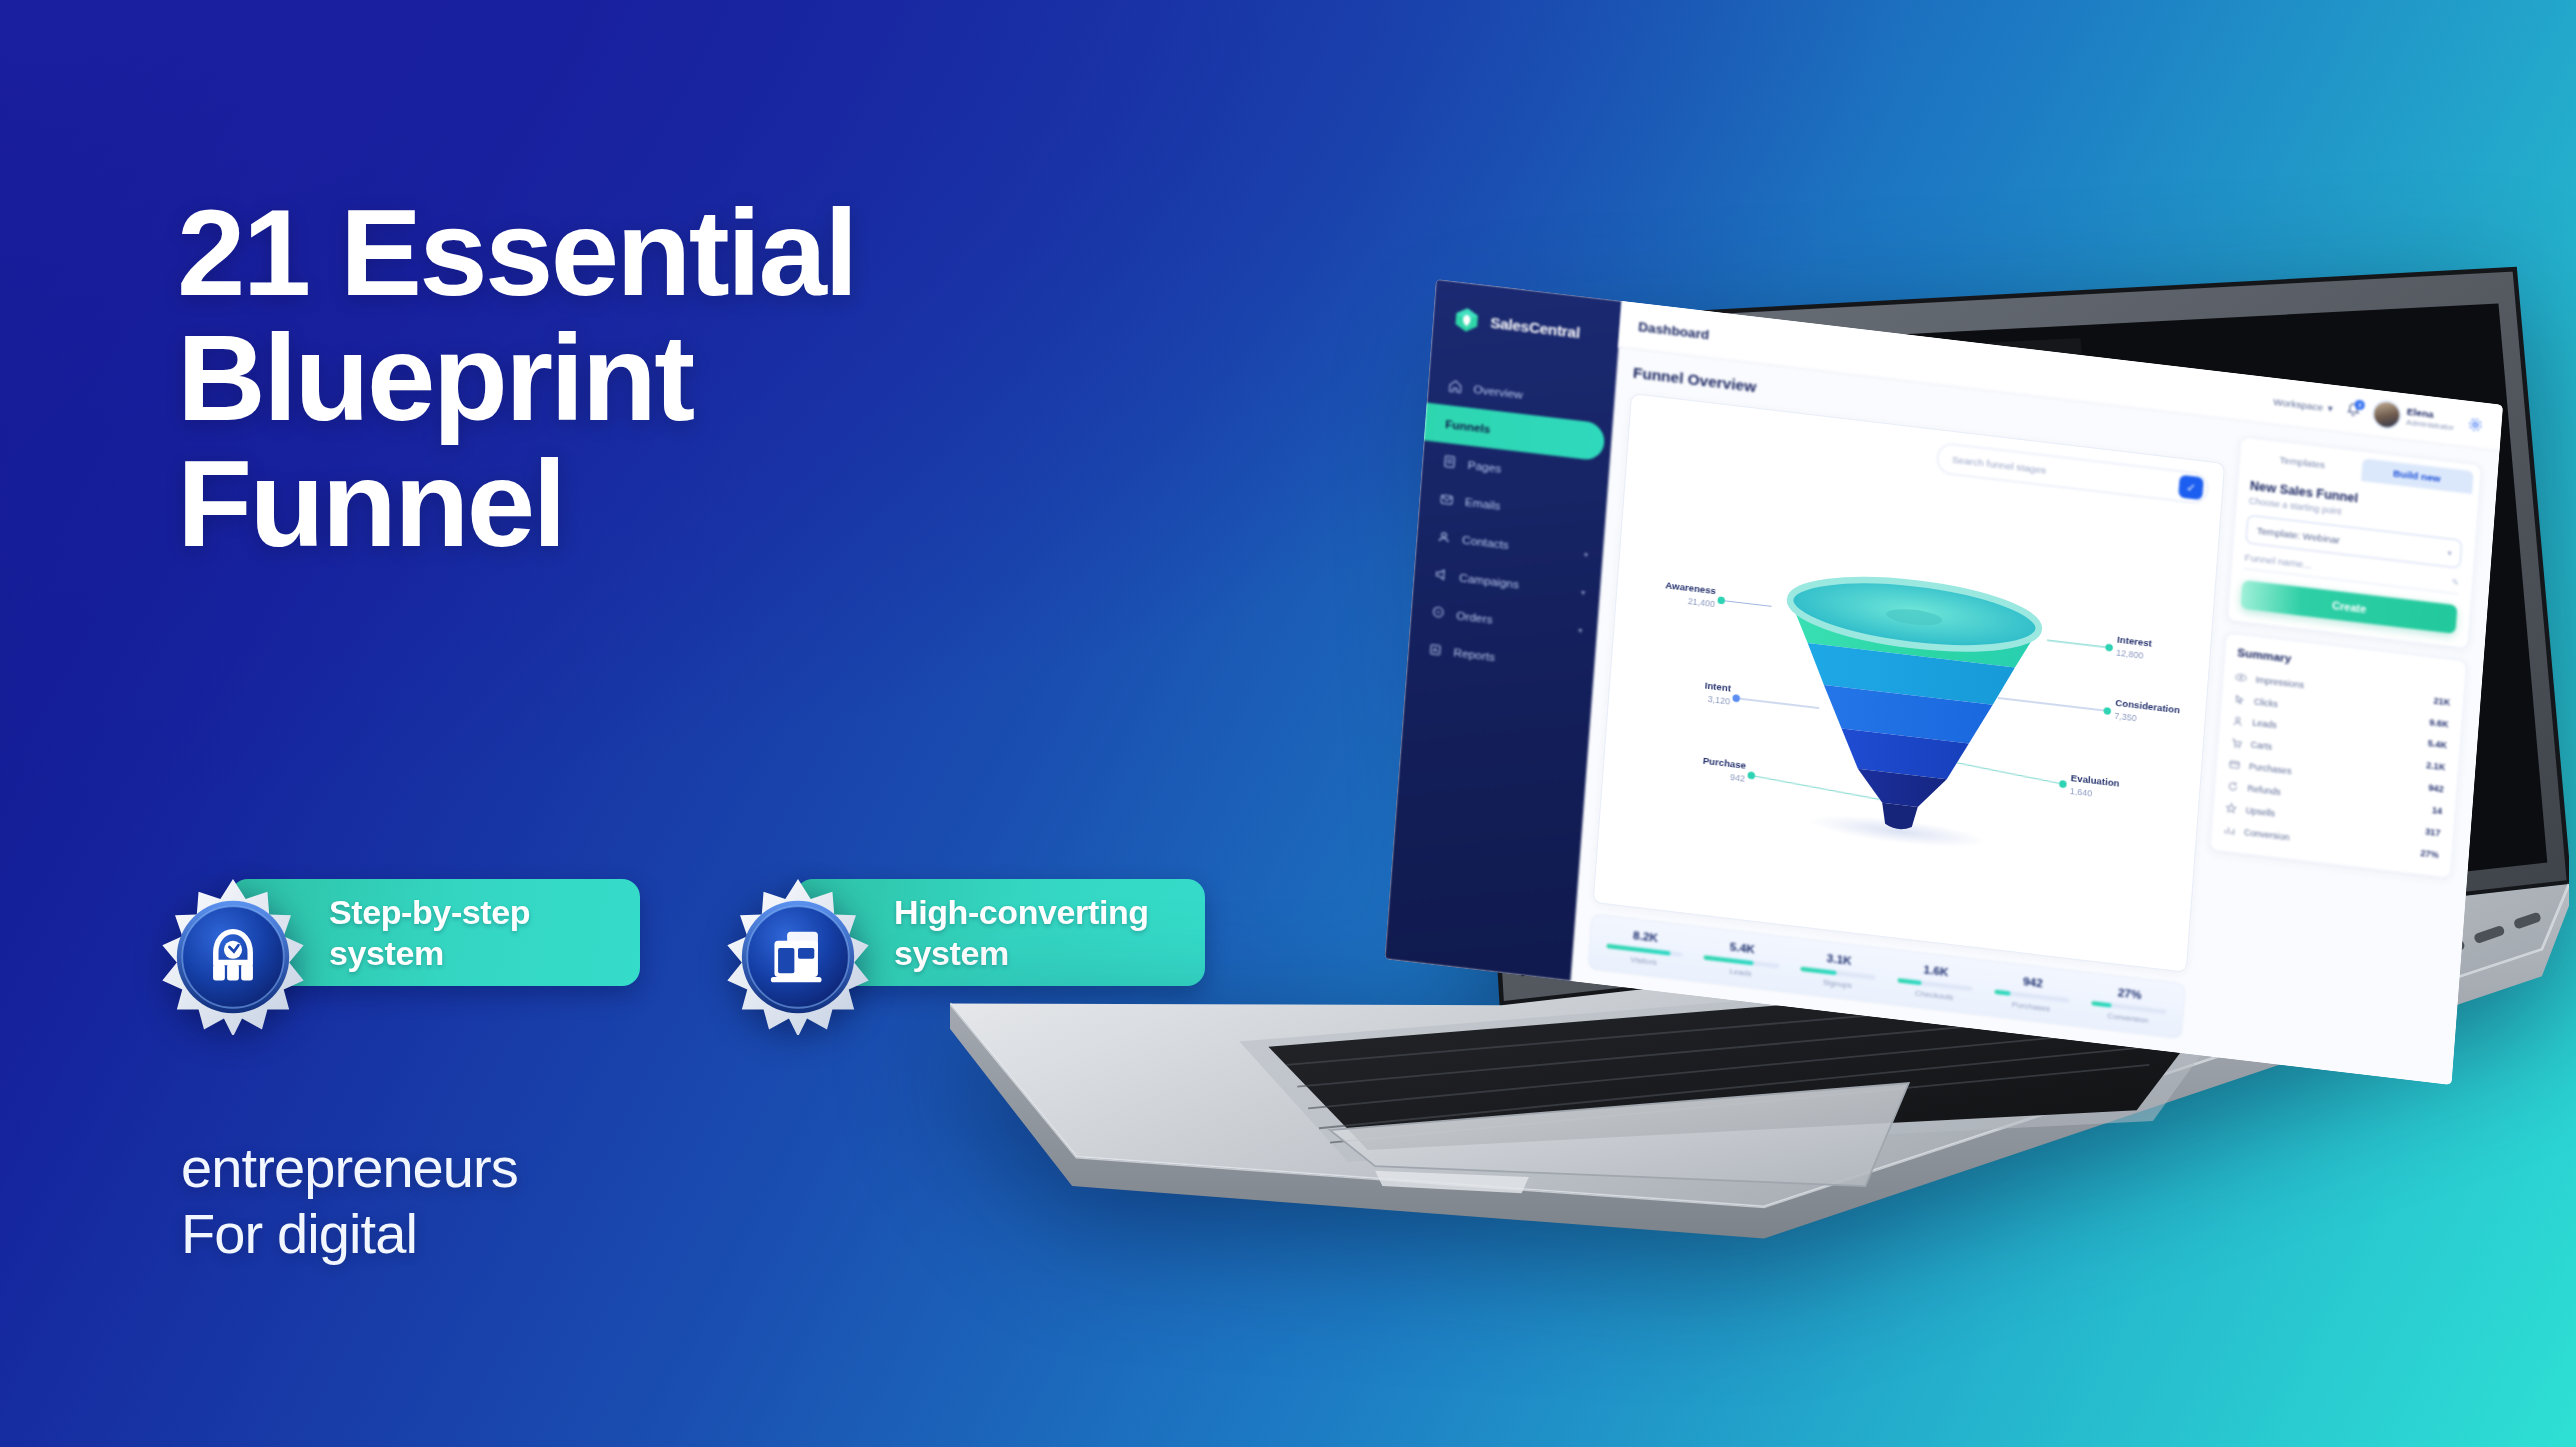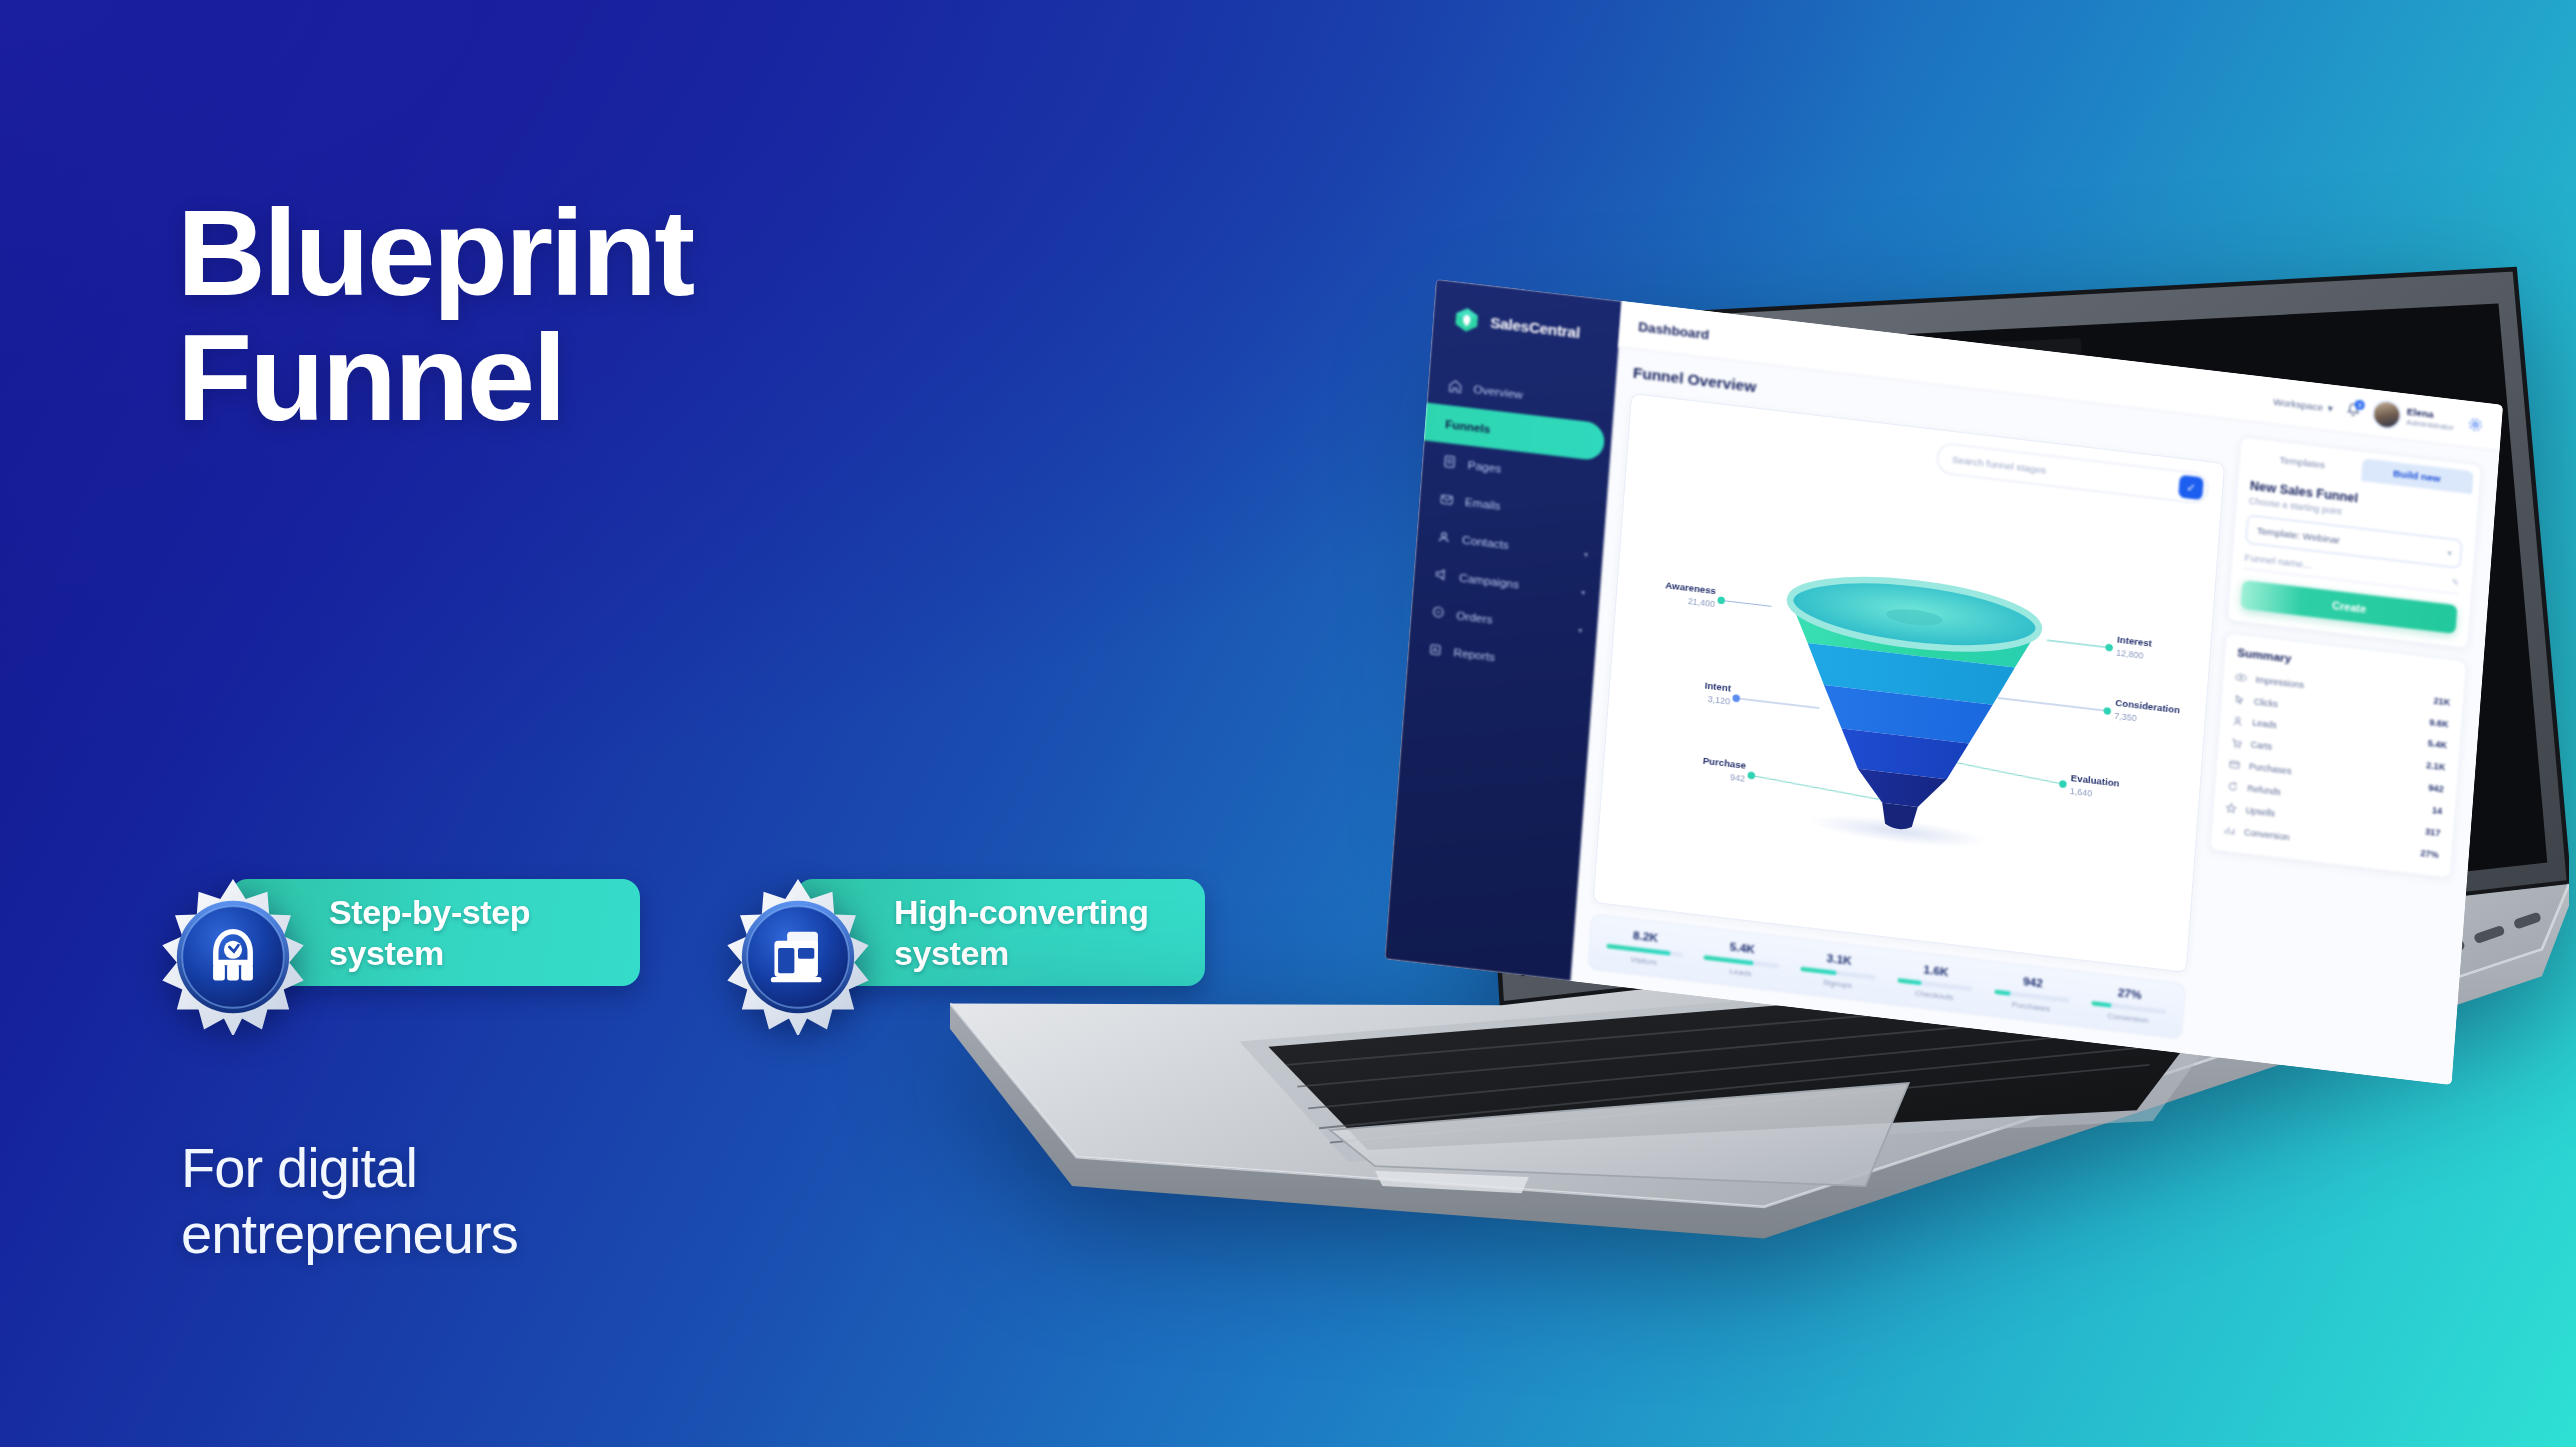--- a/index.html
+++ b/index.html
@@ -179,20 +179,21 @@
   .sum-row .si { width:11.8px; height:11.8px; flex:0 0 11.8px; opacity:.7; }
   .sum-row .sl { flex:1; }
   .sum-row .sv { font-weight:700; color:#22306e; }
 </style>
 </head>
 <body>
 
 <div class="stage">
 
   <div class="headline">
+    <div>21 Essential</div>
     <div>Blueprint</div>
     <div>Funnel</div>
   </div>
 
   <div class="badge-row">
 
     <div class="badge">
       <div class="badge-pill">
         <span>Step-by-step system</span>
       </div>
@@ -251,22 +252,22 @@
               <rect x="0" y="-10" width="18" height="12" rx="2" fill="#1b47b0"></rect>
               <rect x="-30" y="22" width="56" height="6" rx="3"></rect>
             </g>
           </g>
         </svg>
       </div>
     </div>
   </div>
 
   <div class="subline">
+    <div>entrepreneurs</div>
     <div>For digital</div>
-    <div>entrepreneurs</div>
   </div>
 
   <div class="laptop">
     <svg viewBox="0 0 1790 1190" preserveAspectRatio="none">
       <defs>
         <linearGradient id="lidG" x1="0" y1="0" x2="1" y2="1">
           <stop offset="0" stop-color="#6e747c"></stop>
             <stop offset="45" stop-color="#3b3f46"></stop>
           <stop offset="1" stop-color="#24272c"></stop>
         </linearGradient>

